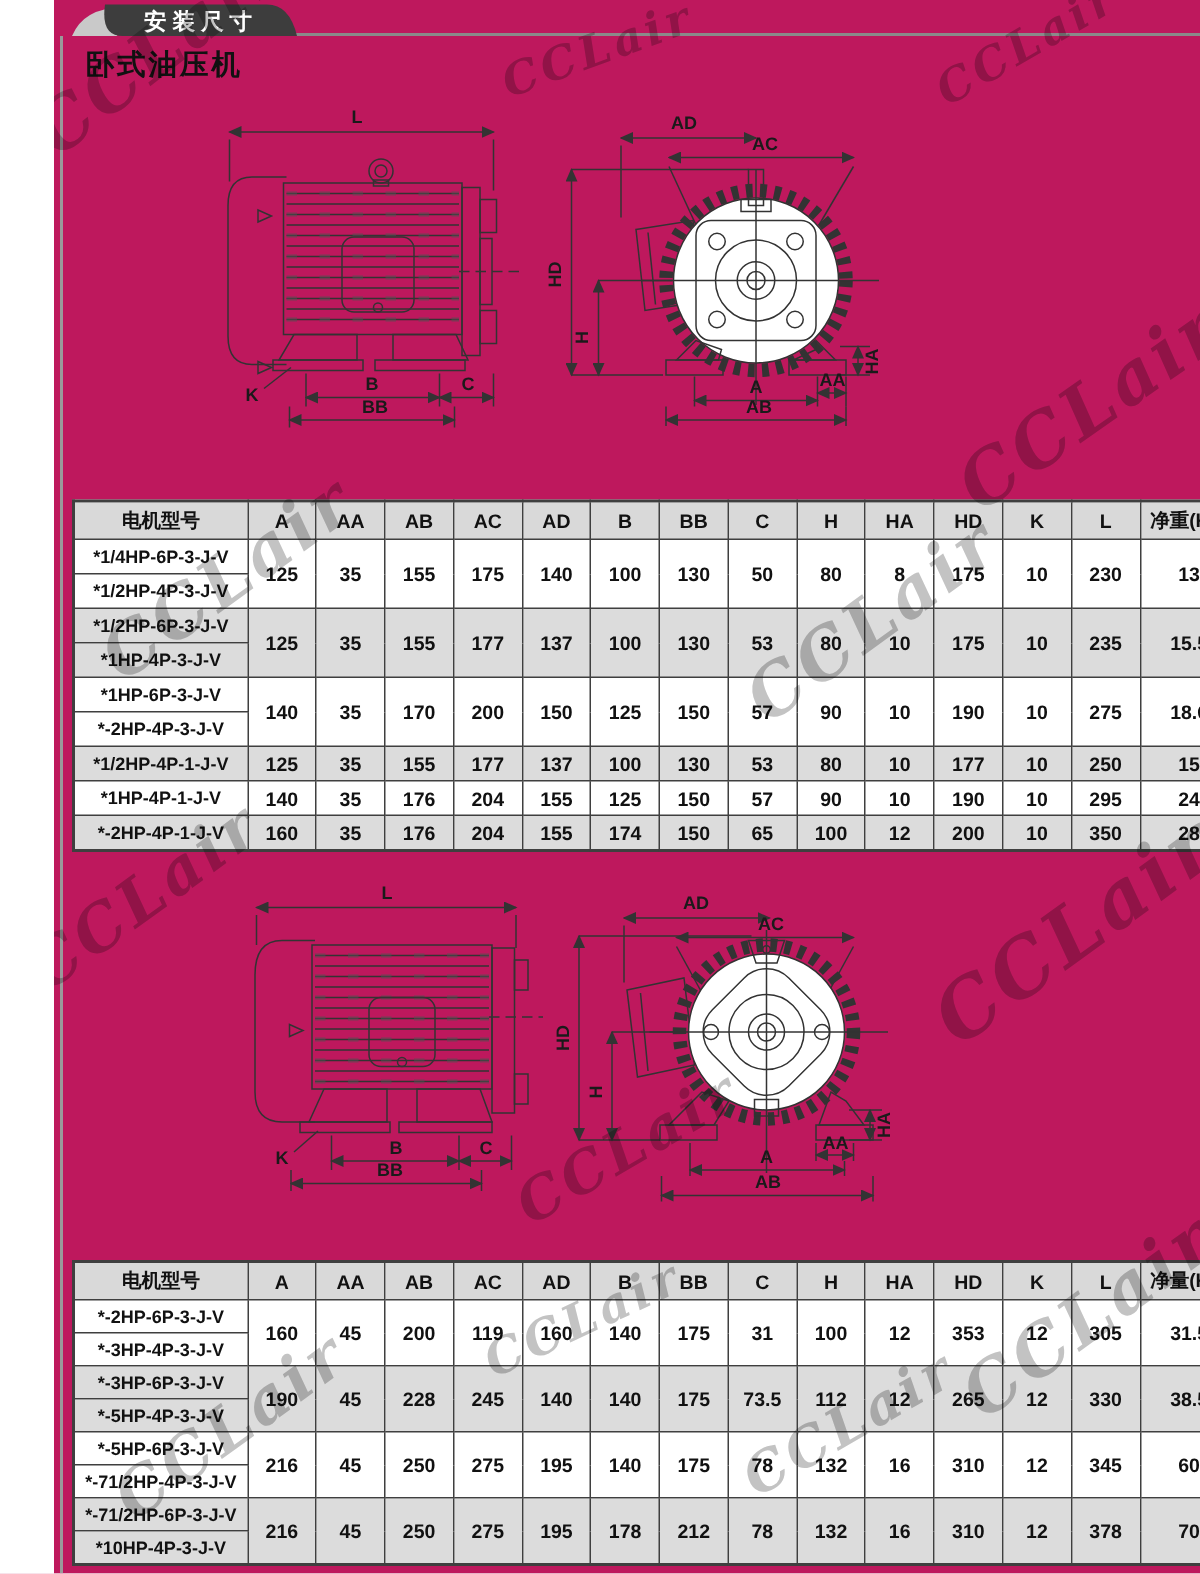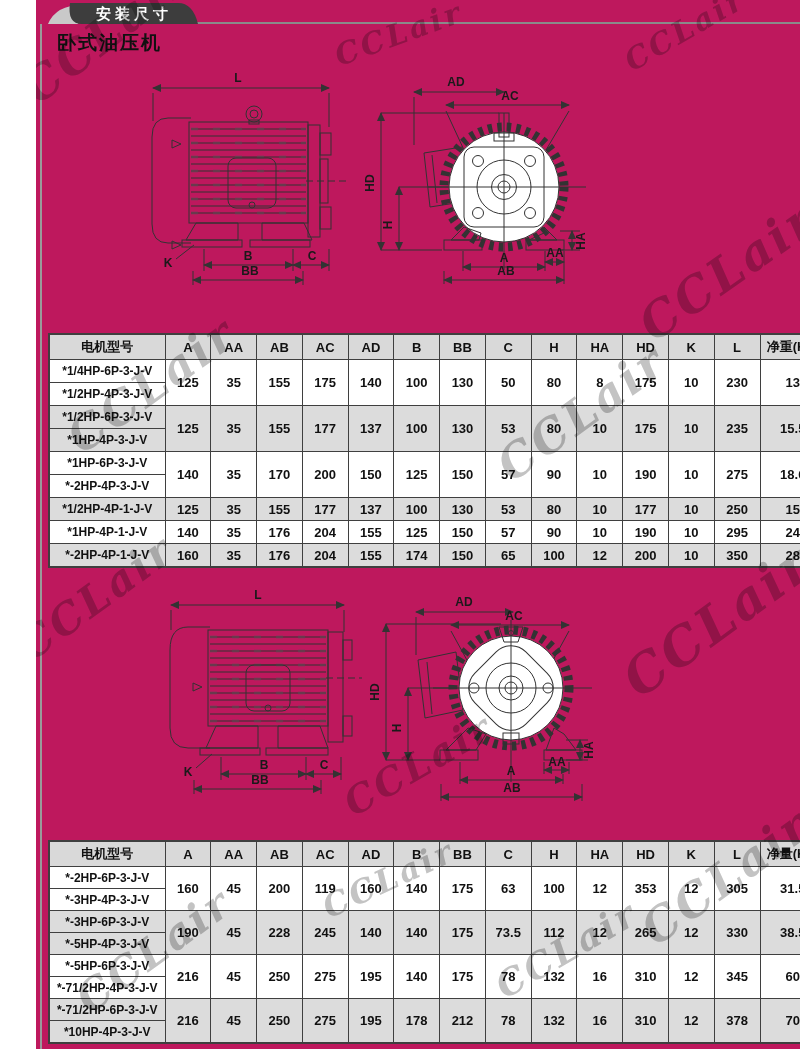--- a/index.html
+++ b/index.html
@@ -507,21 +507,21 @@
         <tbody>
           <tr>
             <td class="model">*-2HP-6P-3-J-V</td>
             <td rowspan="2" class="val">160</td>
             <td rowspan="2" class="val">45</td>
             <td rowspan="2" class="val">200</td>
             <td rowspan="2" class="val">119</td>
             <td rowspan="2" class="val">160</td>
             <td rowspan="2" class="val">140</td>
             <td rowspan="2" class="val">175</td>
-            <td rowspan="2" class="val">63</td>
+            <td rowspan="2" class="val">31</td>
             <td rowspan="2" class="val">100</td>
             <td rowspan="2" class="val">12</td>
             <td rowspan="2" class="val">353</td>
             <td rowspan="2" class="val">12</td>
             <td rowspan="2" class="val">305</td>
             <td rowspan="2" class="val">31.5</td>
           </tr>
           <tr>
             <td class="model">*-3HP-4P-3-J-V</td>
           </tr>

